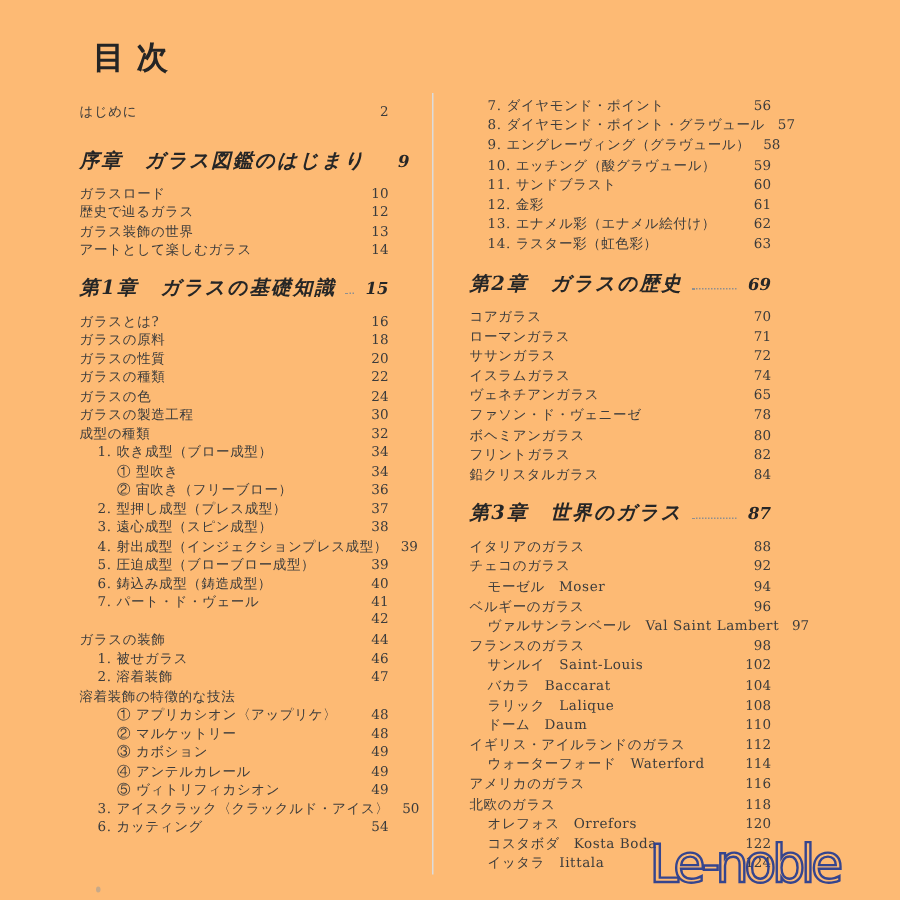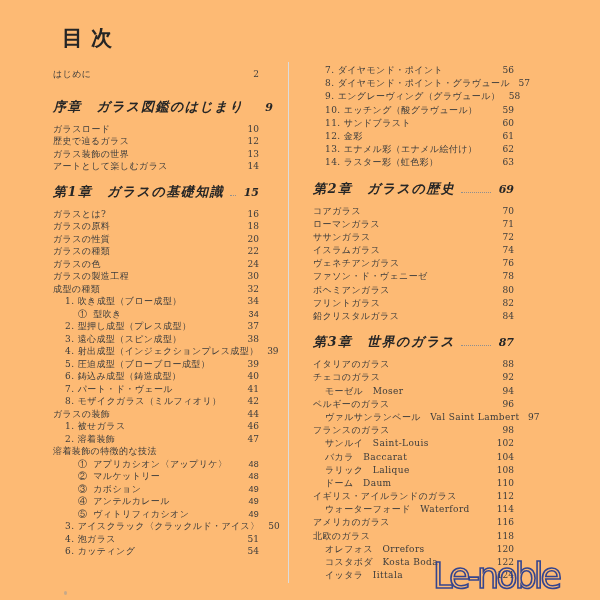--- a/index.html
+++ b/index.html
@@ -22,21 +22,21 @@
   .row.section{
     font-size:13px;font-weight:bold;color:#262626;
     margin:10px 0 8px;height:17px;letter-spacing:1.5px;font-style:italic;
   }
   .row.section .pg{font-size:11px;font-weight:bold;letter-spacing:0;}
   .lbl{white-space:nowrap;}
   .sp{flex:1;}
   .leader{flex:1;border-bottom:1.6px dotted #8f8f8f;margin:0 3px 4px 6px;height:1px;}
   .pg{margin-left:4px;min-width:16px;text-align:right;letter-spacing:0;}
   .ind1{padding-left:12px;}
-  .ind2{padding-left:25px;font-family:Liberation Mono, monospace;}
+  .ind2{padding-left:25px;}
   .watermark{position:absolute;left:432px;top:549px;width:148px;height:50px;pointer-events:none;opacity:.95;}
   .speck{position:absolute;left:64px;top:591px;width:3px;height:4px;background:#9a9a9a;border-radius:50%;opacity:.55;}
 </style>
 </head>
 <body>
 
 <div class="page">
   <h1 class="title">目次</h1>
 
   <div class="col col-left" id="col-left">
@@ -114,20 +114,25 @@
       <div class="row item ind1">
         <span class="lbl">1. 吹き成型（ブロー成型）</span>
         <span class="sp"></span>
         <span class="pg">34</span>
       </div>
       <div class="row item ind2">
         <span class="lbl">① 型吹き</span>
         <span class="sp"></span>
         <span class="pg">34</span>
       </div>
+      <div class="row item ind2">
+        <span class="lbl">② 宙吹き（フリーブロー）</span>
+        <span class="sp"></span>
+        <span class="pg">36</span>
+      </div>
       <div class="row item ind1">
         <span class="lbl">2. 型押し成型（プレス成型）</span>
         <span class="sp"></span>
         <span class="pg">37</span>
       </div>
       <div class="row item ind1">
         <span class="lbl">3. 遠心成型（スピン成型）</span>
         <span class="sp"></span>
         <span class="pg">38</span>
       </div>
@@ -145,21 +150,20 @@
         <span class="lbl">6. 鋳込み成型（鋳造成型）</span>
         <span class="sp"></span>
         <span class="pg">40</span>
       </div>
       <div class="row item ind1">
         <span class="lbl">7. パート・ド・ヴェール</span>
         <span class="sp"></span>
         <span class="pg">41</span>
       </div>
       <div class="row item ind1">
-        <span class="lbl">8. モザイクガラス（ミルフィオリ）</span>
         <span class="sp"></span>
         <span class="pg">42</span>
       </div>
       <div class="row item ind0">
         <span class="lbl">ガラスの装飾</span>
         <span class="sp"></span>
         <span class="pg">44</span>
       </div>
       <div class="row item ind1">
         <span class="lbl">1. 被せガラス</span>
@@ -198,25 +202,20 @@
       </div>
       <div class="row item ind2">
         <span class="lbl">⑤ ヴィトリフィカシオン</span>
         <span class="sp"></span>
         <span class="pg">49</span>
       </div>
       <div class="row item ind1">
         <span class="lbl">3. アイスクラック〈クラックルド・アイス〉</span>
         <span class="sp"></span>
         <span class="pg">50</span>
-      </div>
-      <div class="row item ind1">
-        <span class="lbl">4. 泡ガラス</span>
-        <span class="sp"></span>
-        <span class="pg">51</span>
       </div>
       <div class="row item ind1">
         <span class="lbl">6. カッティング</span>
         <span class="sp"></span>
         <span class="pg">54</span>
       </div>
     </div>
   <div class="divider"></div>
   <div class="col col-right" id="col-right">
       <div class="row item ind1">
@@ -280,21 +279,21 @@
         <span class="pg">72</span>
       </div>
       <div class="row item ind0">
         <span class="lbl">イスラムガラス</span>
         <span class="sp"></span>
         <span class="pg">74</span>
       </div>
       <div class="row item ind0">
         <span class="lbl">ヴェネチアンガラス</span>
         <span class="sp"></span>
-        <span class="pg">76</span>
+        <span class="pg">65</span>
       </div>
       <div class="row item ind0">
         <span class="lbl">ファソン・ド・ヴェニーゼ</span>
         <span class="sp"></span>
         <span class="pg">78</span>
       </div>
       <div class="row item ind0">
         <span class="lbl">ボヘミアンガラス</span>
         <span class="sp"></span>
         <span class="pg">80</span>

